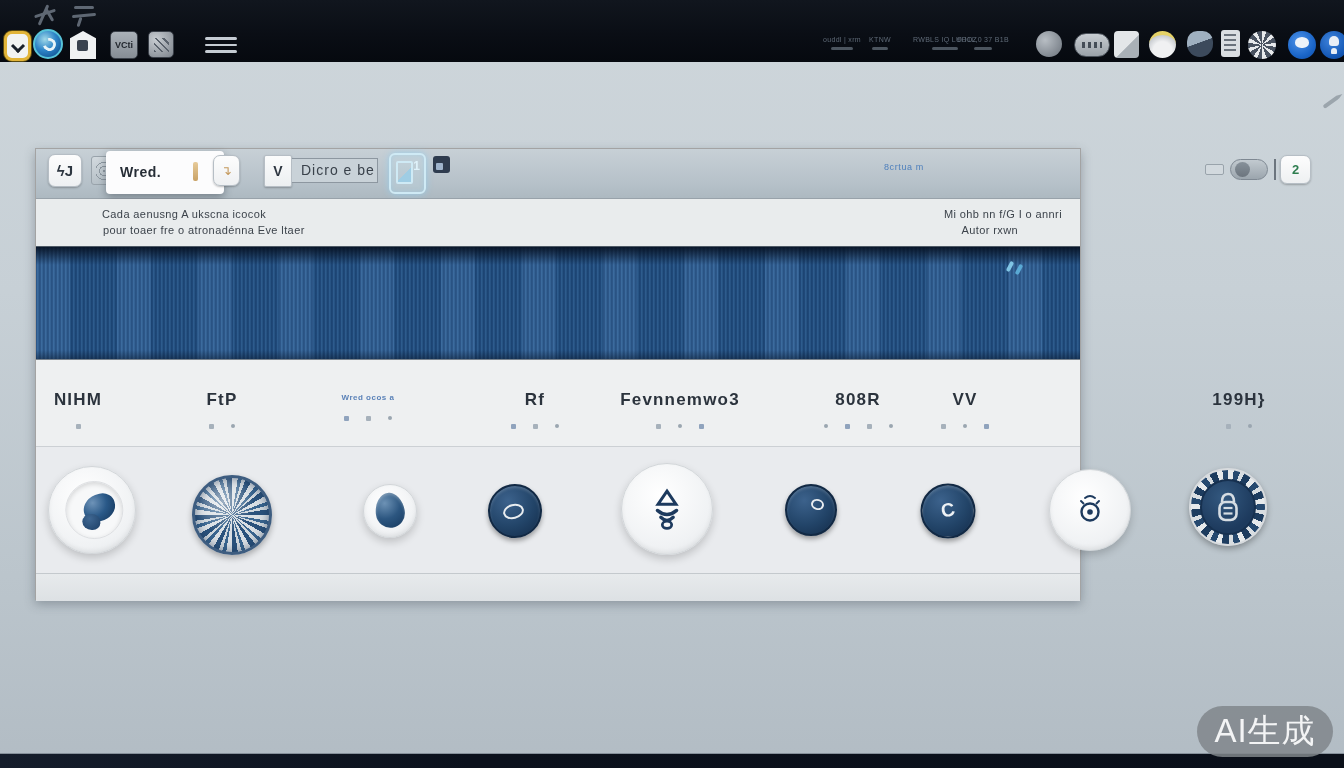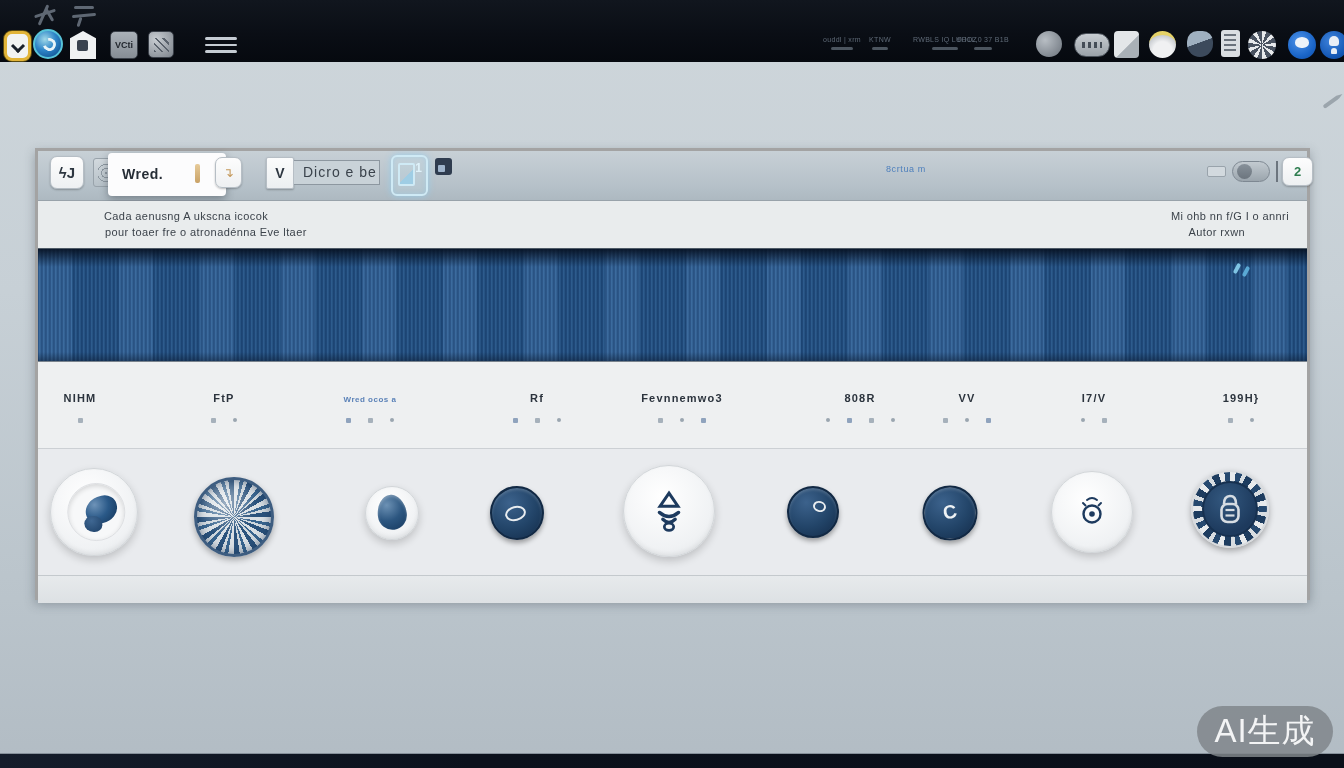--- a/index.html
+++ b/index.html
@@ -66,22 +66,22 @@
   .tr9 i { position:absolute; left:9px; top:5px; width:10px; height:10px; display:block;
            background:#e8eef6; border-radius:50% 50% 30% 30%; box-shadow:0 10px 0 -2px #e8eef6; }
 
   
   .pencil { position:absolute; left:1322px; top:100px; width:18px; height:4px; background:#828c95;
             transform:rotate(-35deg); border-radius:2px; opacity:.65; }
   .pencil::after { content:""; position:absolute; right:-5px; top:0; border-left:6px solid #828c95;
             border-top:2px solid transparent; border-bottom:2px solid transparent; }
 
   
-  .panel { position:absolute; left:35px; top:148px; width:1275px; height:452px;
-    background:#e9ebed; border:3px solid #a3a3a3;
+  .panel { position:absolute; left:35px; top:148px; width:1046px; height:452px;
+    background:#e9ebed; border:1px solid #a3a3a3;
     box-shadow:0 4px 10px rgba(60,70,82,.38), inset 0 1px 0 rgba(255,255,255,.6); }
   .p-abs { position:absolute; }
 
   
   .toolbar { left:0; top:0; width:100%; height:50px;
     background:linear-gradient(180deg,#c7d0d6 0%,#b6c1c9 70%,#adb9c1 100%);
     border-bottom:1px solid #98a2aa; }
   .tool-btn { position:absolute; background:linear-gradient(180deg,#fdfdfd,#eef0f2);
     border:1px solid #b6bec5; border-radius:7px; box-shadow:0 1px 2px rgba(0,0,0,.25);
     text-align:center; color:#2d3640; cursor:pointer; }
@@ -144,21 +144,21 @@
       repeating-linear-gradient(90deg,#224e82 0 1px,#316399 1px 2px,#2a5a8e 2px 3px,#1e4a7d 3px 4px);
     background-color:#2a5c92; }
   .wave-glyph { position:absolute; right:52px; top:14px; width:20px; height:20px; }
   .wave-glyph i { position:absolute; display:block; width:4px; height:11px; background:#7fc4e4;
     border-radius:3px; transform:rotate(28deg); }
   .wave-glyph i:nth-child(2) { left:9px; top:3px; background:#5aa9d4; }
 
   
   .labels { left:0; top:211px; width:100%; height:86px; background:#eef0f1; }
   .lgroup { position:absolute; top:0; width:150px; transform:translateX(-50%); text-align:center; }
-  .lgroup h4 { font-size:11px; font-weight:bold; color:#2b333d; letter-spacing:1.2px;
+  .lgroup h4 { font-size:17px; font-weight:bold; color:#2b333d; letter-spacing:1.2px;
     margin-top:30px; white-space:nowrap; }
   .lgroup.small-blue h4 { font-size:8px; color:#5b82b8; letter-spacing:.5px; margin-top:33px; }
   .mks { display:flex; justify-content:center; gap:17px; margin-top:14px; }
   .mk { width:5px; height:5px; background:#a6b1bb; border-radius:1px; }
   .mk.b { background:#8fa3bd; } .mk.d { width:4px; height:4px; border-radius:50%; background:#9aa6b0; }
 
   
   .knobs { left:0; top:297px; width:100%; height:127px; background:#e9ebee;
     border-top:1px solid #ccd0d4; }
   .knob { position:absolute; border-radius:50%; transform:translate(-50%,-50%); cursor:grab; }
@@ -374,27 +374,20 @@
         </div>
     </div>
     <div class="lgroup" style="left:929px">
       <h4>VV</h4>
       <div class="mks">
           <span class="mk"></span>
           <span class="mk d"></span>
           <span class="mk b"></span>
         </div>
     </div>
-    <div class="lgroup" style="left:1056px">
-      <h4>I7/V</h4>
-      <div class="mks">
-          <span class="mk d"></span>
-          <span class="mk"></span>
-        </div>
-    </div>
     <div class="lgroup" style="left:1203px">
       <h4>199H}</h4>
       <div class="mks">
           <span class="mk"></span>
           <span class="mk d"></span>
         </div>
     </div>
   </div>
 
   <div class="p-abs knobs">

